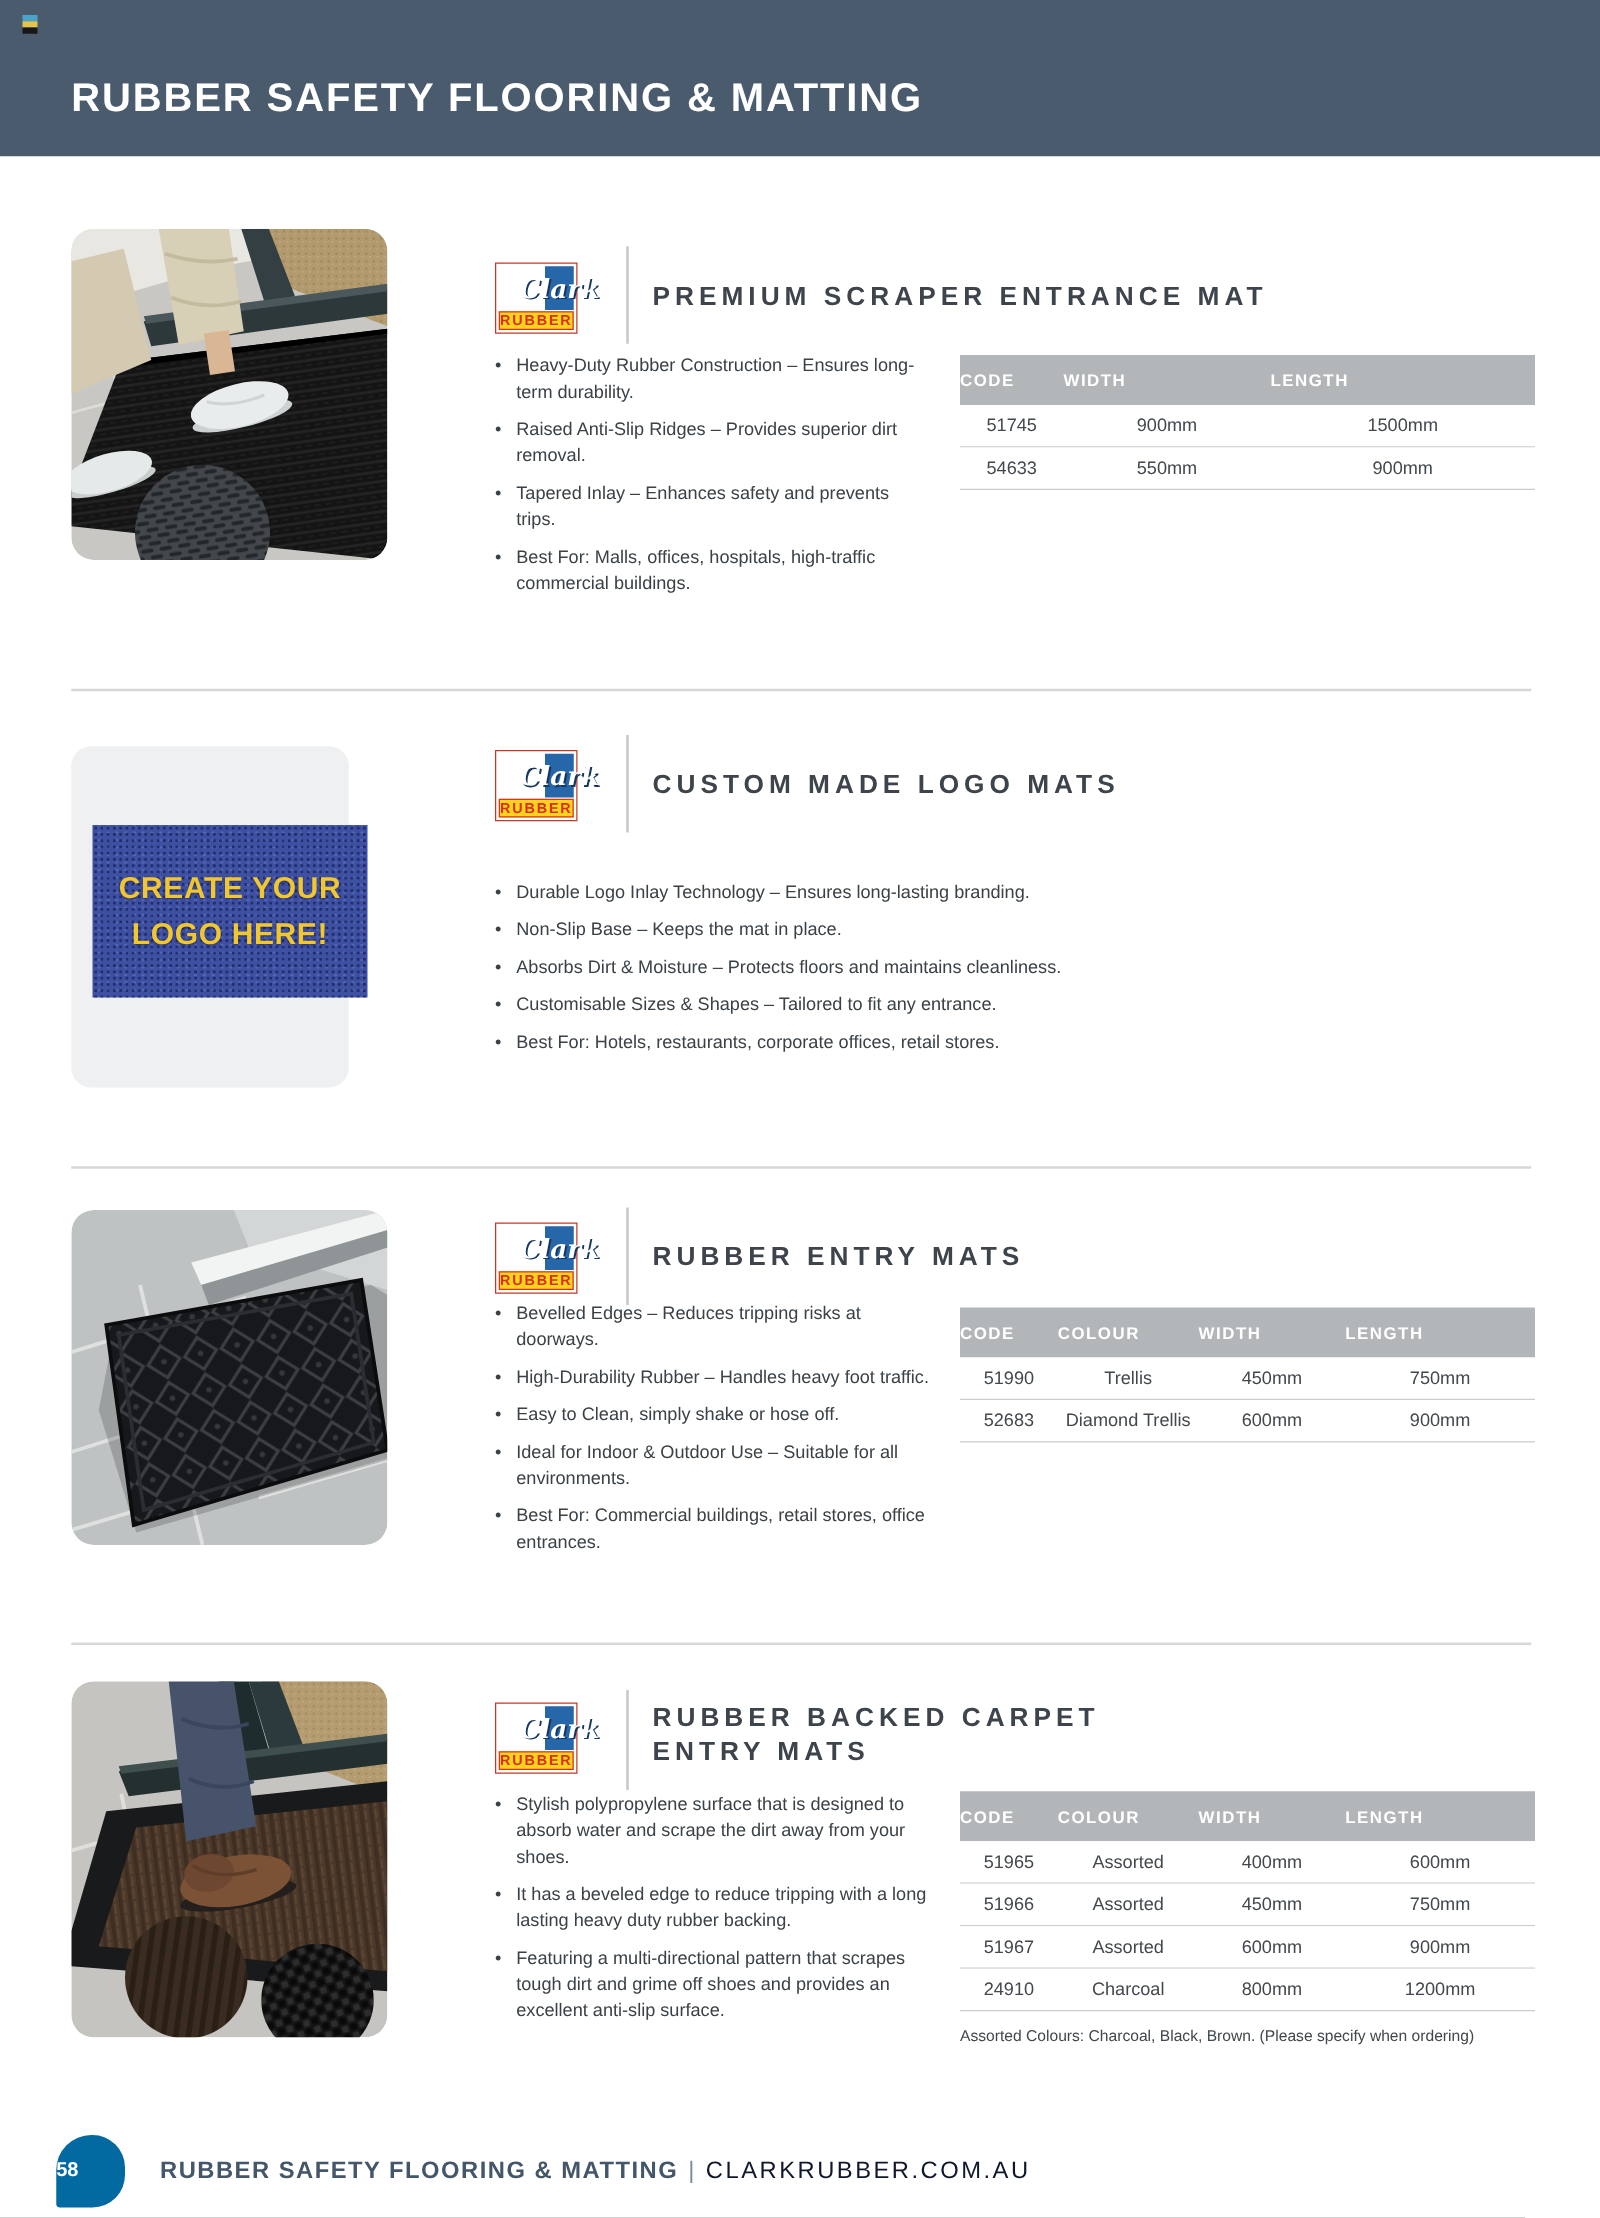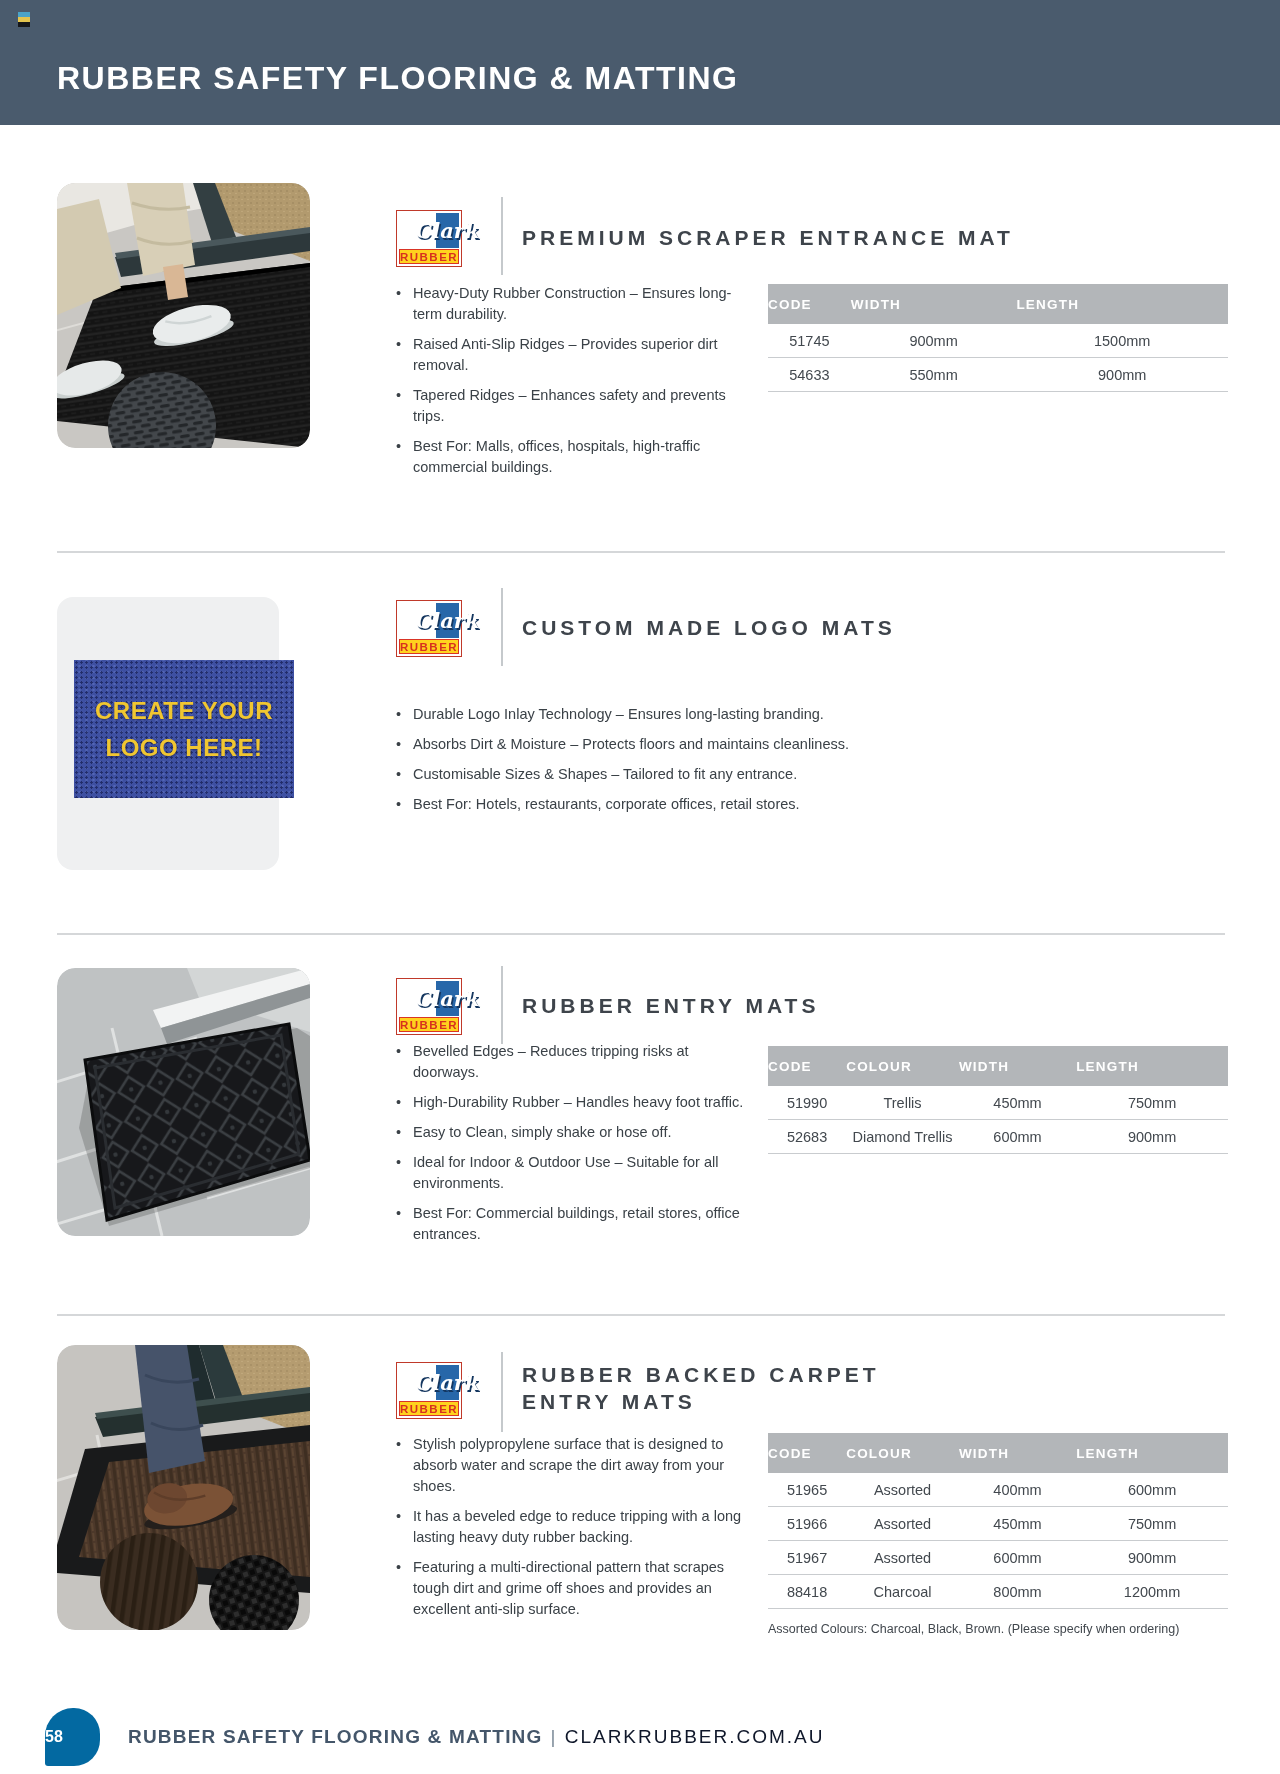--- a/index.html
+++ b/index.html
@@ -140,21 +140,21 @@
     <div class="clark-bottom">
         <span>RUBBER</span>
       </div>
   </div>
   <div class="vdiv" style="top:197px; height:78px"></div>
   <div class="sec-title" style="top:224px">PREMIUM SCRAPER ENTRANCE MAT</div>
 
   <ul class="bullets" style="top:283px; width:345px">
     <li>Heavy-Duty Rubber Construction – Ensures long-term durability.</li>
     <li>Raised Anti-Slip Ridges – Provides superior dirt removal.</li>
-    <li>Tapered Ridges – Enhances safety and prevents trips.</li>
+    <li>Tapered Inlay – Enhances safety and prevents trips.</li>
     <li>Best For: Malls, offices, hospitals, high-traffic commercial buildings.</li>
   </ul>
 
   <div class="ptable t3" style="top:284px">
     <div class="t-head">
       <div class="th">CODE</div>
       <div class="th">WIDTH</div>
       <div class="th">LENGTH</div>
     </div>
     <div class="t-row">
@@ -184,20 +184,21 @@
       </div>
     <div class="clark-bottom">
         <span>RUBBER</span>
       </div>
   </div>
   <div class="vdiv" style="top:588px; height:78px"></div>
   <div class="sec-title" style="top:614px">CUSTOM MADE LOGO MATS</div>
 
   <ul class="bullets" style="top:704px; width:660px">
     <li>Durable Logo Inlay Technology – Ensures long-lasting branding.</li>
+    <li>Non-Slip Base – Keeps the mat in place.</li>
     <li>Absorbs Dirt &amp; Moisture – Protects floors and maintains cleanliness.</li>
     <li>Customisable Sizes &amp; Shapes – Tailored to fit any entrance.</li>
     <li>Best For: Hotels, restaurants, corporate offices, retail stores.</li>
   </ul>
 
   <div class="hr" style="top:933px"></div>
 
   <div class="photo" style="top:968px">
     <svg width="253" height="268" viewBox="0 0 253 268">
       <defs>
@@ -364,21 +365,21 @@
       <div class="td">450mm</div>
       <div class="td">750mm</div>
     </div>
     <div class="t-row">
       <div class="td">51967</div>
       <div class="td">Assorted</div>
       <div class="td">600mm</div>
       <div class="td">900mm</div>
     </div>
     <div class="t-row">
-      <div class="td">88418</div>
+      <div class="td">24910</div>
       <div class="td">Charcoal</div>
       <div class="td">800mm</div>
       <div class="td">1200mm</div>
     </div>
   </div>
   <div class="tnote" style="top:1622px">Assorted Colours: Charcoal, Black, Brown.  (Please specify when ordering)</div>
 
   <div class="pg-badge">
     <span>58</span>
   </div>

